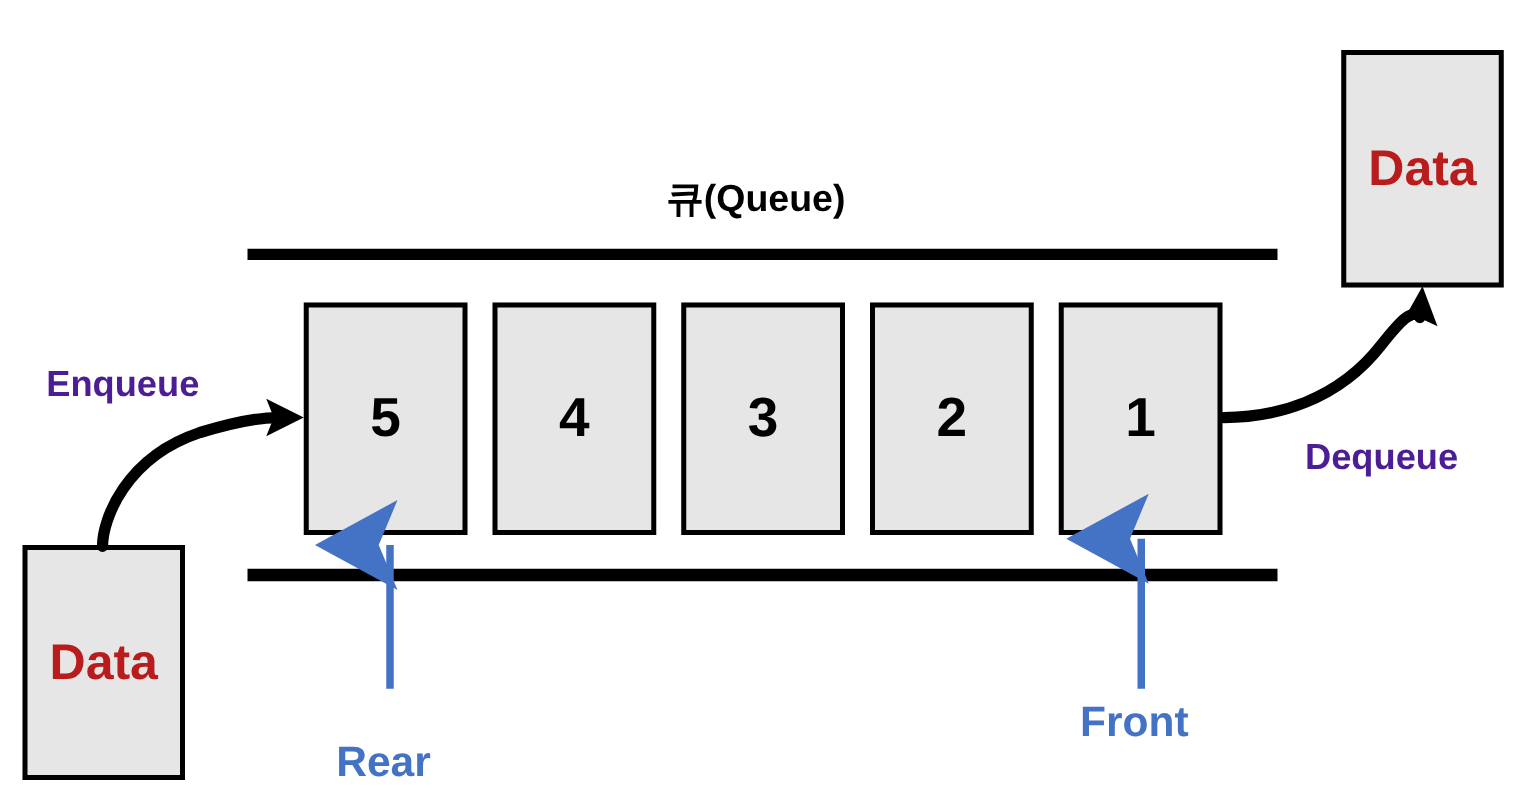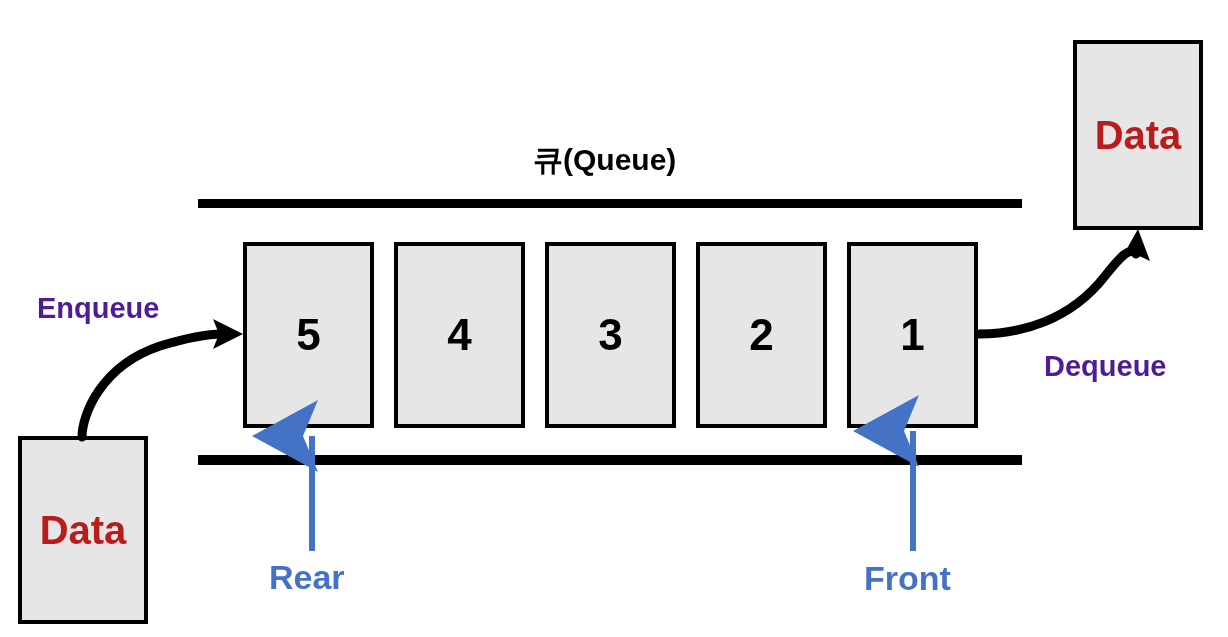--- a/index.html
+++ b/index.html
@@ -127,21 +127,21 @@
   .pointer-label {
     position: absolute;
     font-size: 34px;
     font-weight: bold;
     color: #4472C4;
     white-space: nowrap;
     line-height: 1;
   }
   #label-rear {
     left: 269px;
-    top: 544px;
+    top: 577px;
   }
   #label-front {
     left: 864px;
     top: 545px;
   }
 </style>
 </head>
 <body>
 
 <div id="canvas">

